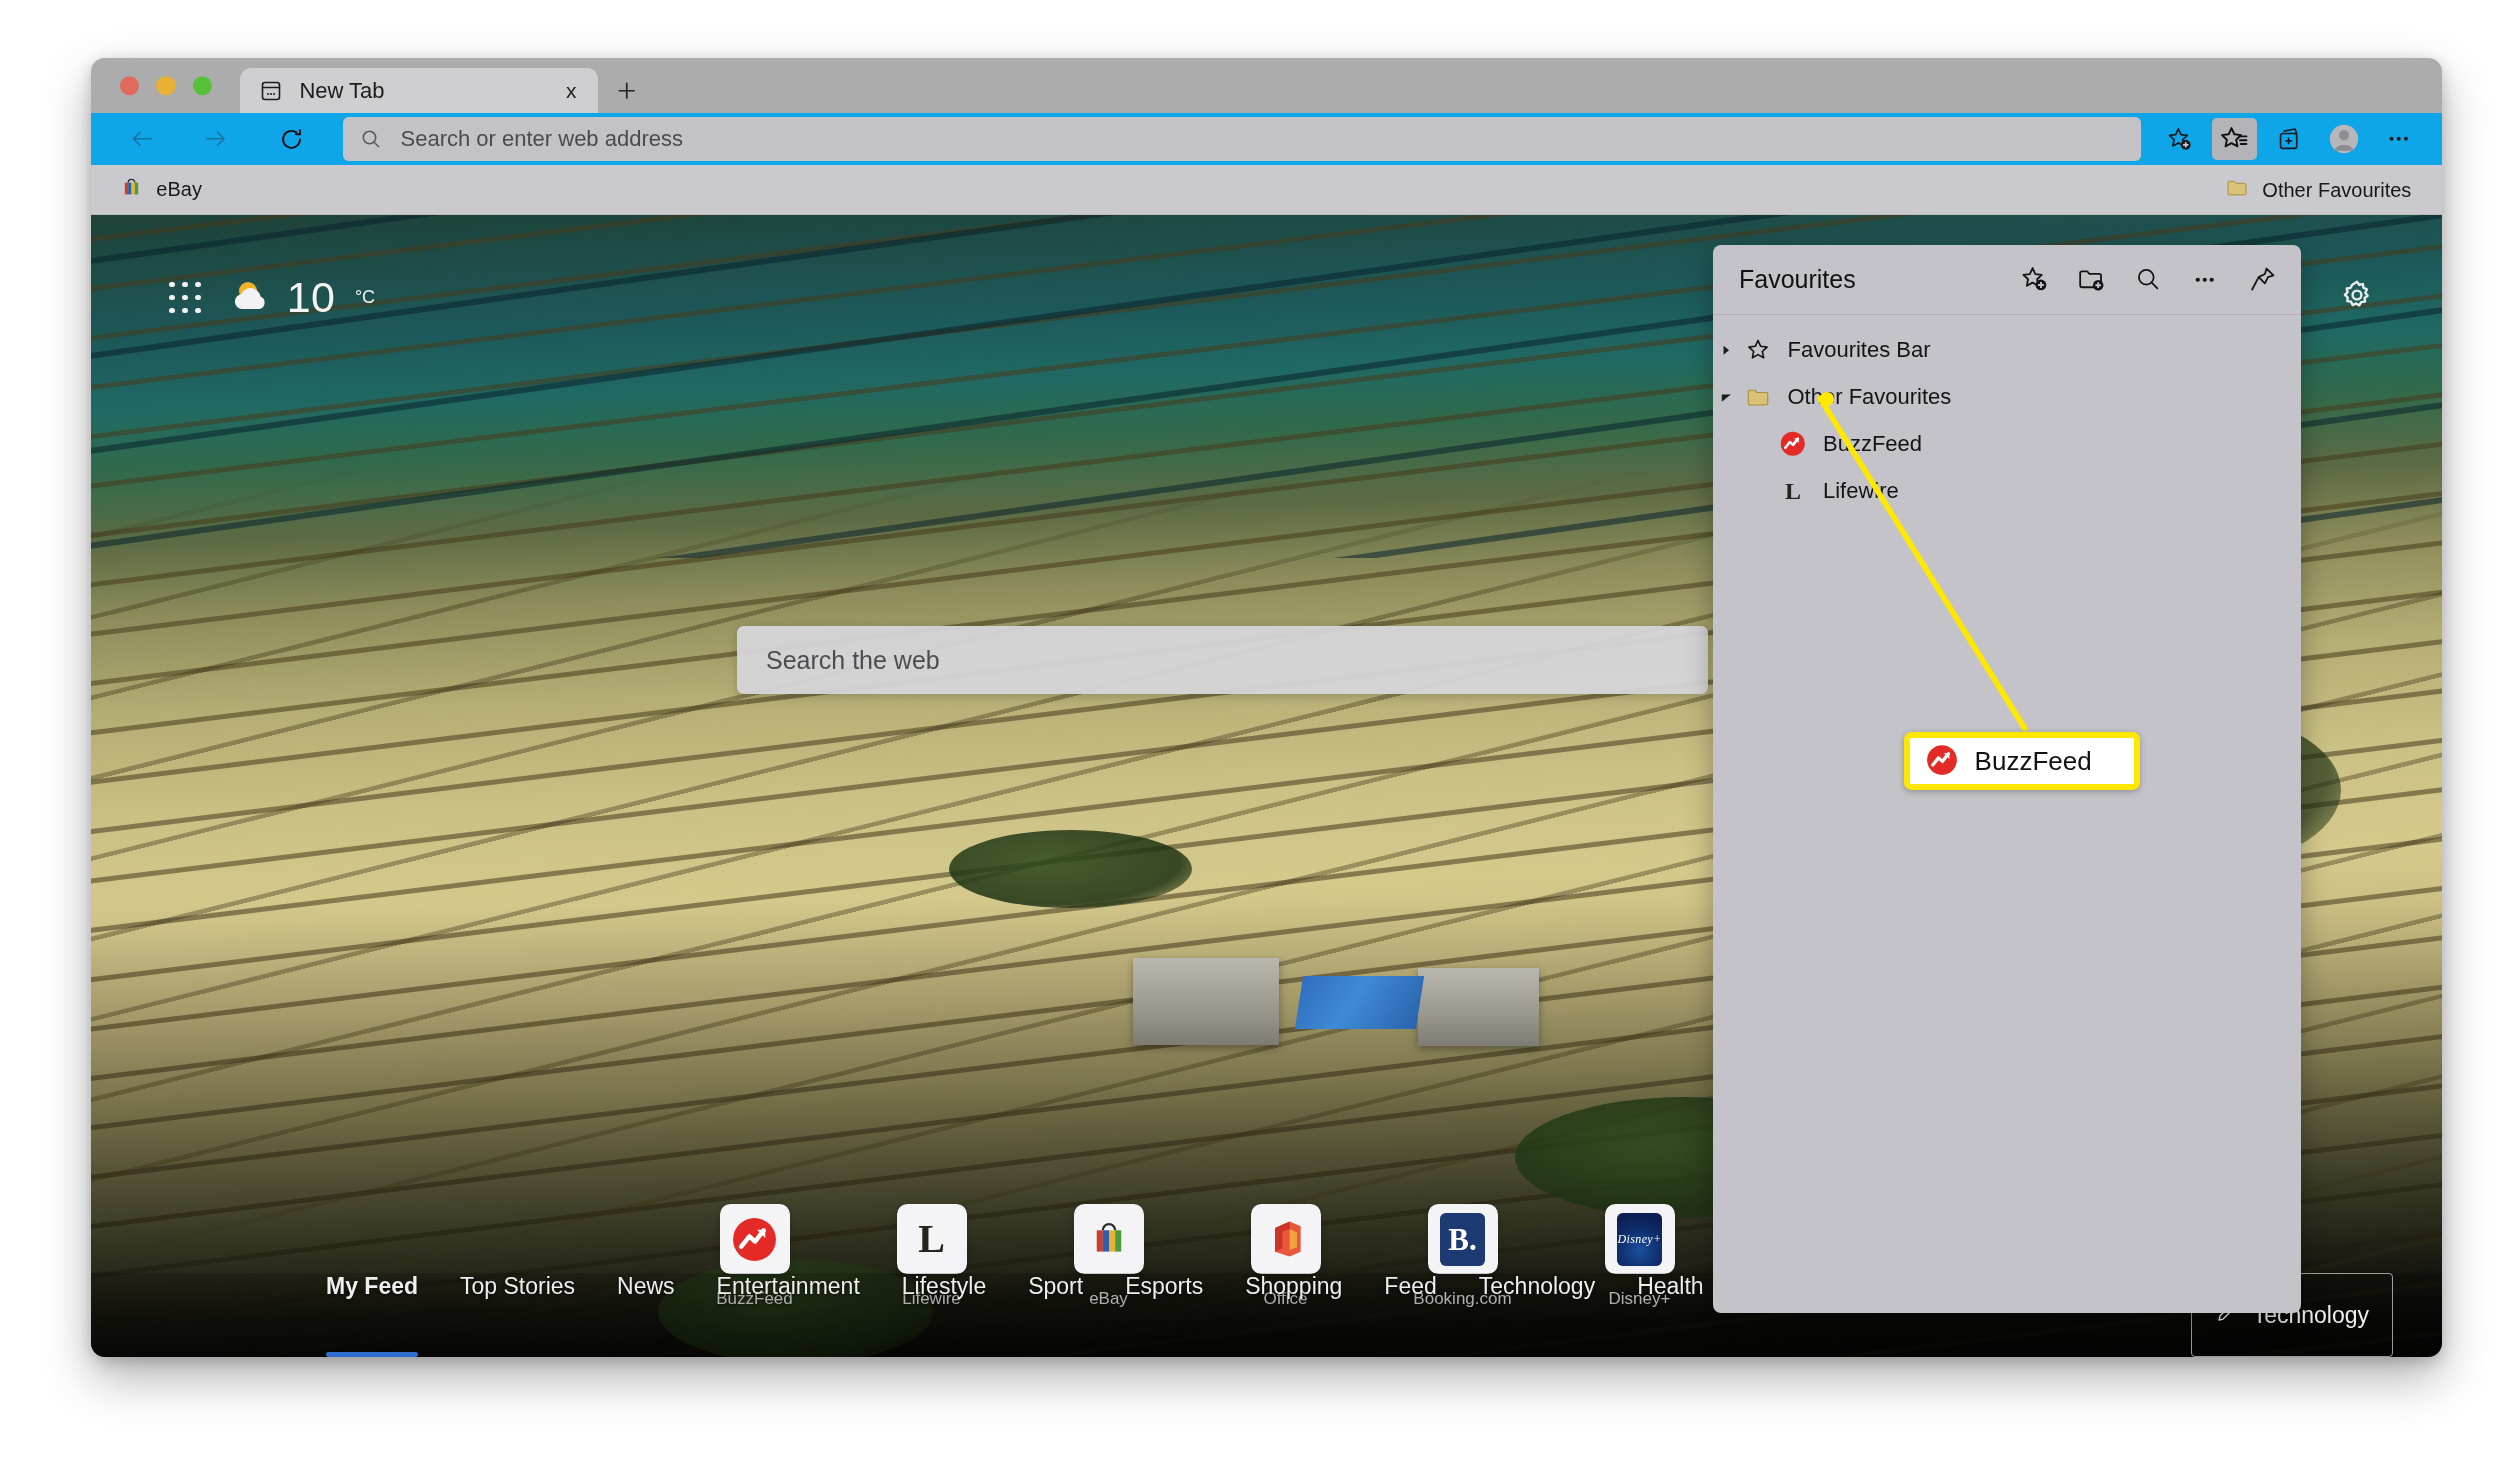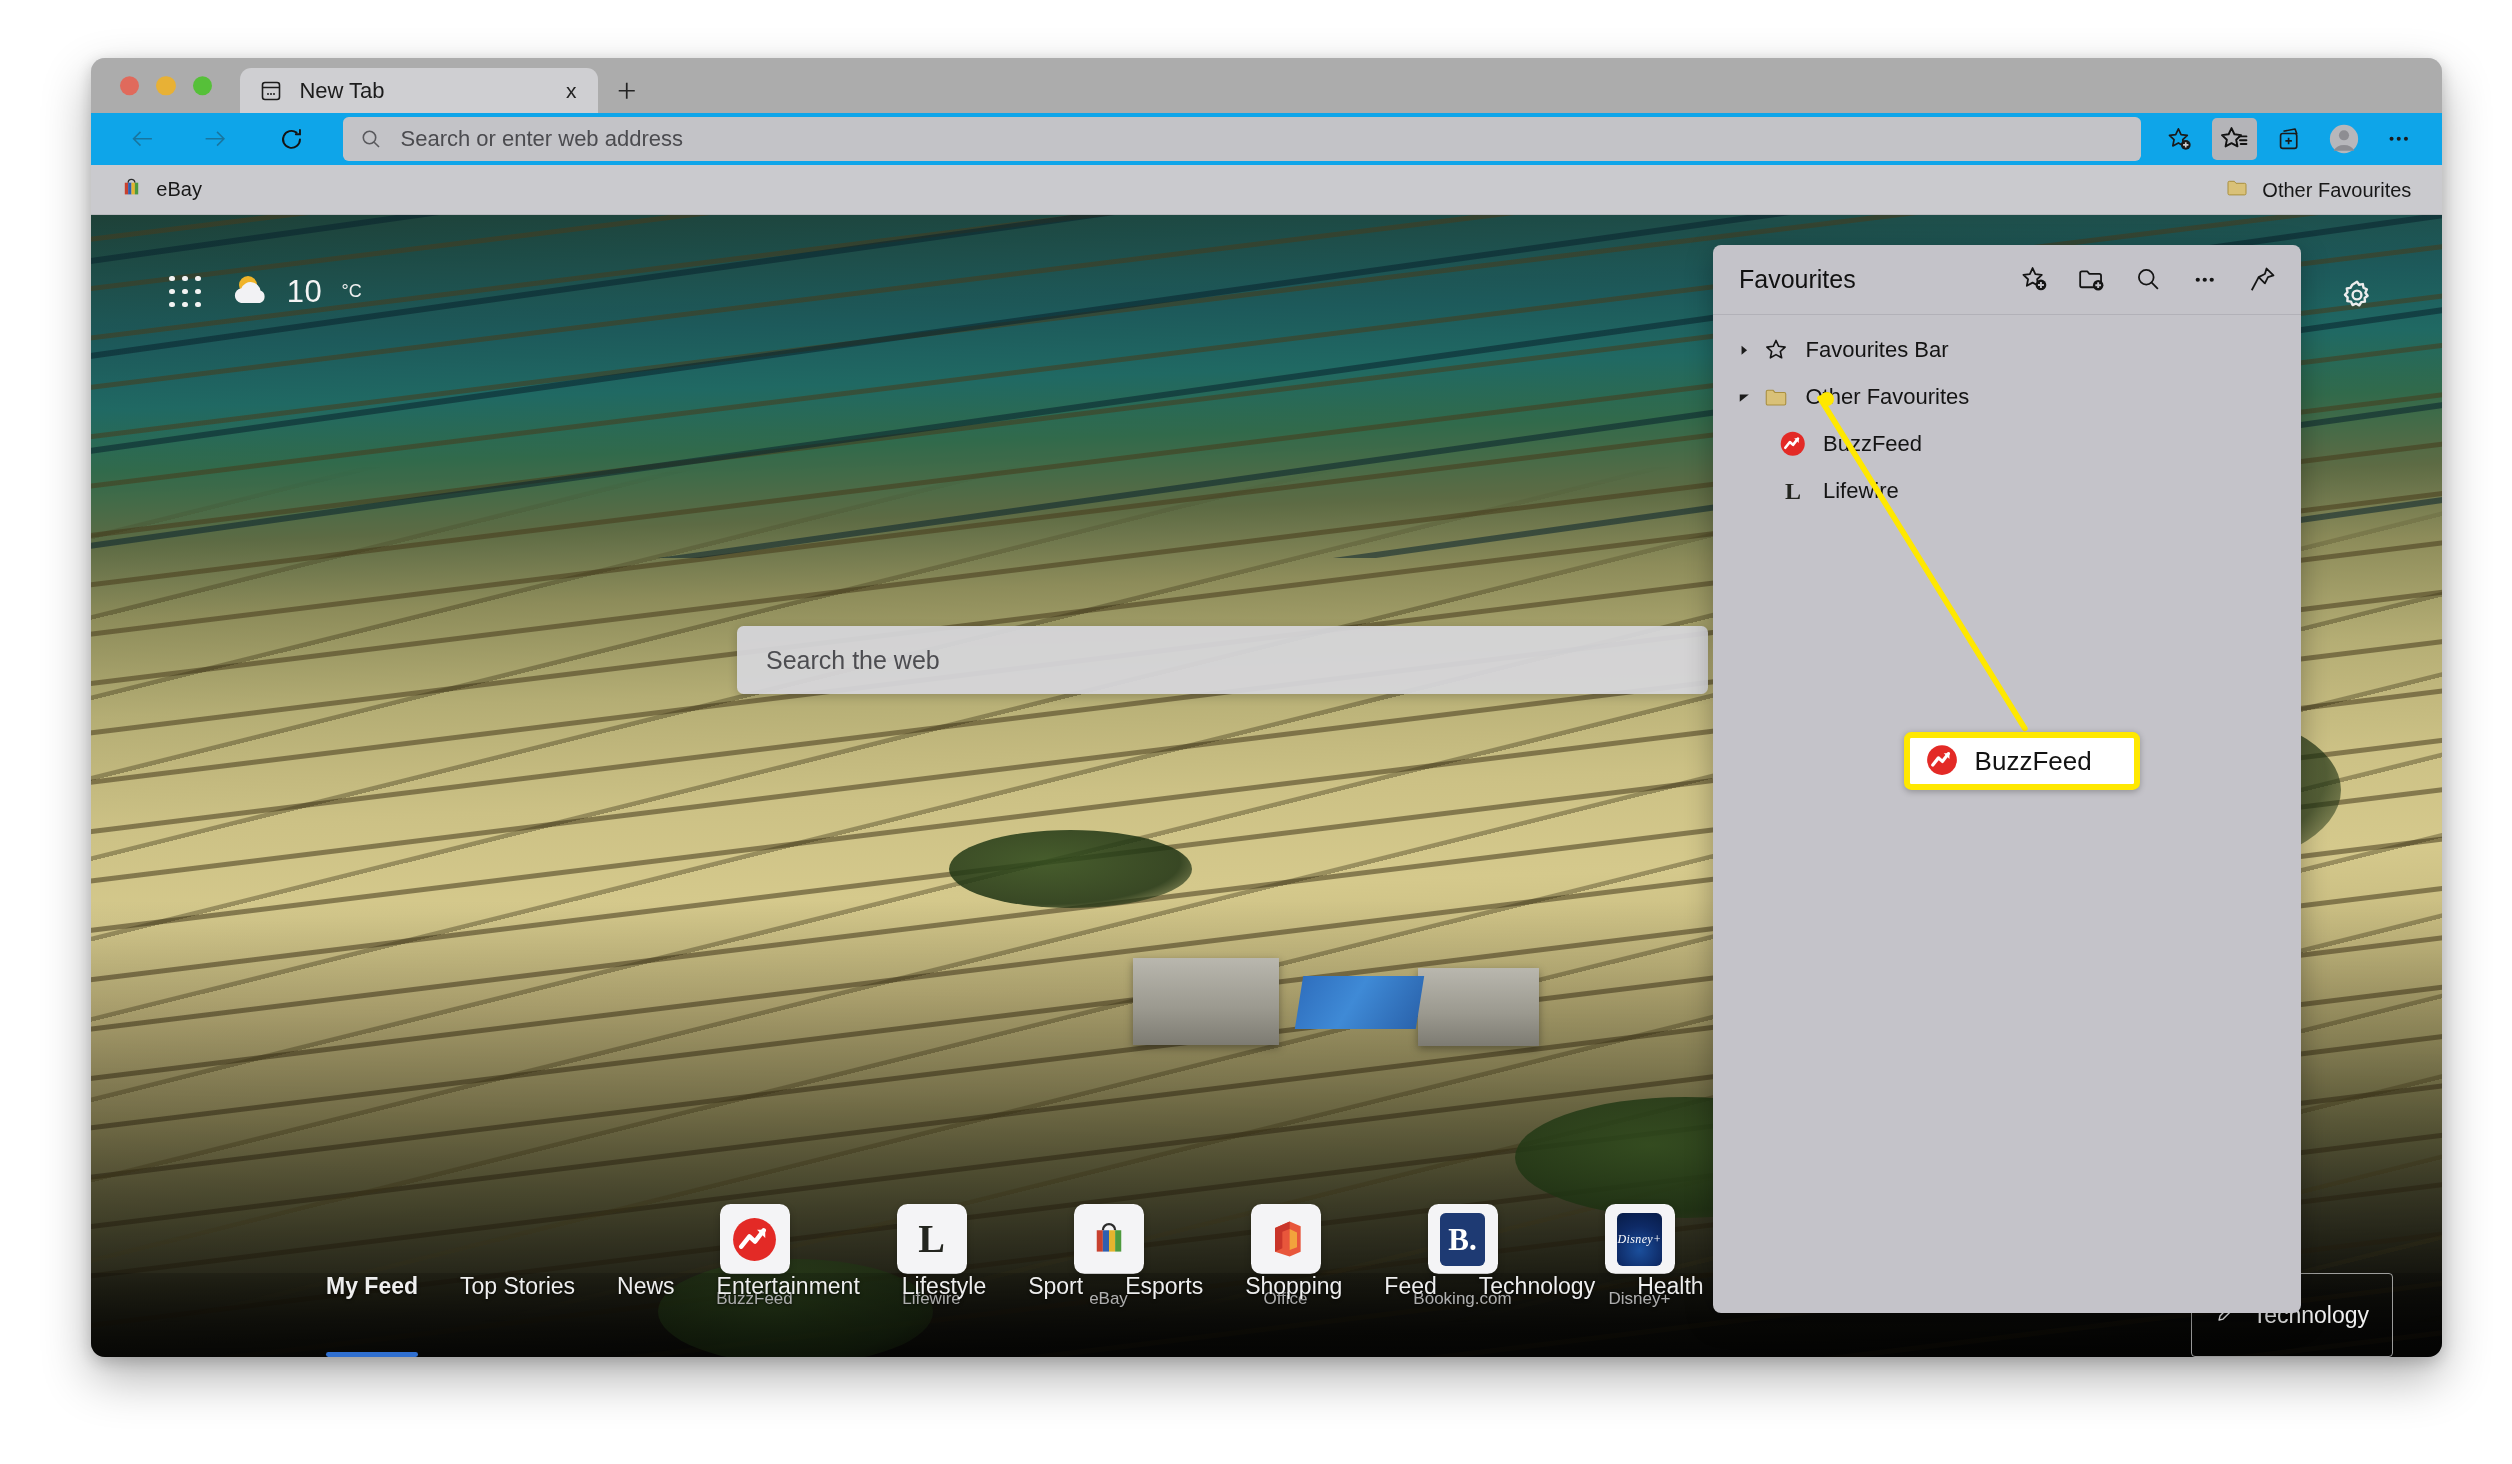--- a/index.html
+++ b/index.html
@@ -196,21 +196,21 @@
 
   
   #ntp-topleft {
     position: absolute; left: 78px; top: 58px;
     display: flex; align-items: center; gap: 27.5px;
   }
   #apps-grid-icon { display: grid; grid-template-columns: repeat(3, 5.7px); gap: 7.3px; }
   #apps-grid-icon i { width: 5.7px; height: 5.7px; background: #f2f2f2; border-radius: 50%; display:block; }
   #weather-widget { display: flex; align-items: center; gap: 14.6px; }
   #weather-temp {
-    font-size: 31px; color: #f4f4f4; font-weight: 400;
+    font-size: 43px; color: #f4f4f4; font-weight: 400;
     letter-spacing: 0.4px;
   }
   #weather-unit { font-size: 18px; color: #f0f0f0; vertical-align: super; margin-left: 4.9px; }
 
   #ntp-settings-gear {
     position: absolute; right: 68px; top: 63px;
   }
 
   
   #ntp-searchbox {
@@ -313,21 +313,21 @@
   }
   #fav-panel-title { font-size: 25px; color: #111; flex: 0 0 auto; }
   #fav-panel-actions {
     margin-left: auto; display: flex; align-items: center; gap: 21px;
   }
   .fp-icon { width: 36px; height: 36px; display: flex; align-items: center; justify-content: center; }
 
   #fav-tree { padding: 11.3px 0 0 0; }
   .fav-row {
     display: flex; align-items: center;
-    height: 47px; padding-left: 18px;
+    height: 47px; 
     font-size: 22px; color: #141414;
     white-space: nowrap;
   }
   .fav-row .twisty { width: 27.5px; flex: 0 0 auto; display:flex; align-items:center; justify-content:center; }
   .fav-row .row-icon { width: 34px; flex: 0 0 auto; display:flex; align-items:center; justify-content:center; }
   .fav-row .row-label { margin-left: 13px; }
   .fav-row.child { padding-left: 63px; }
 
   
   #annotation-layer { position: absolute; inset: 0; z-index: 60; pointer-events: none; }

